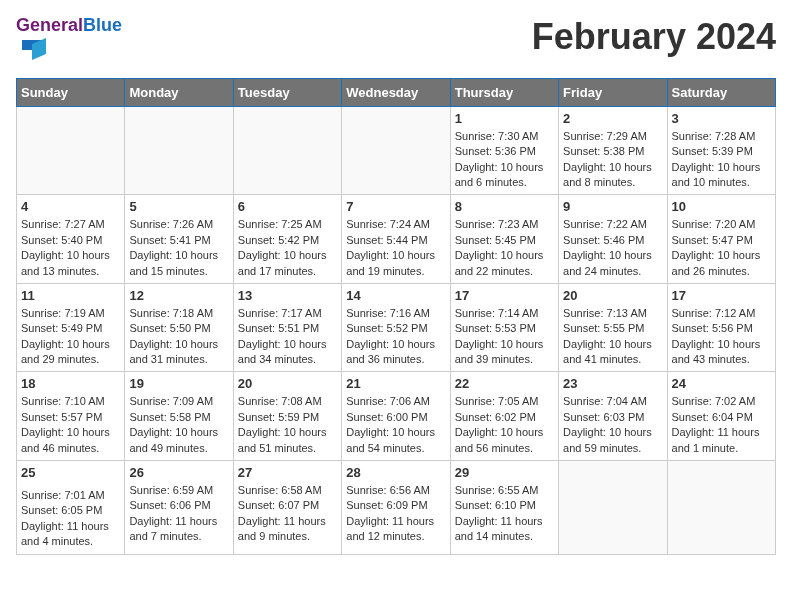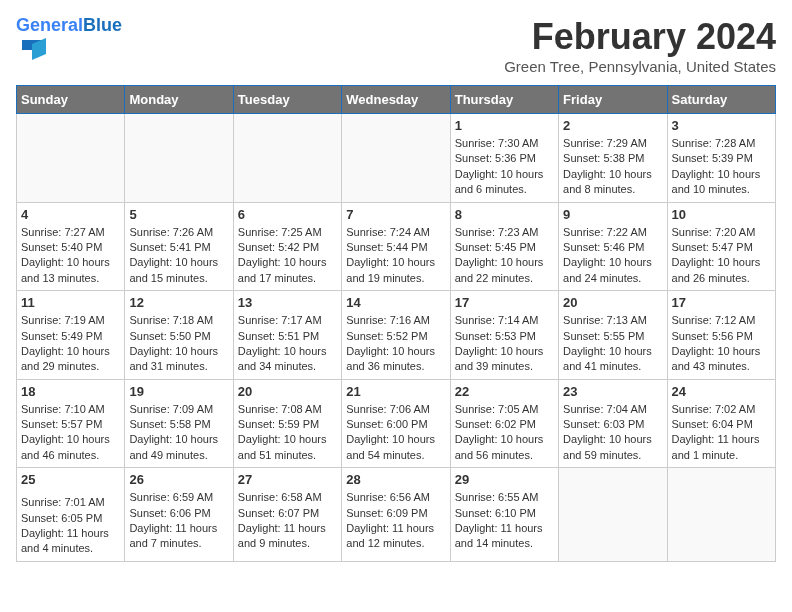--- a/index.html
+++ b/index.html
@@ -18,21 +18,21 @@
     }
     .logo {
       display: flex;
       align-items: center;
     }
     .logo-text {
       font-size: 18px;
       font-weight: bold;
       line-height: 1.1;
     }
-    .logo-general { color: #3b82f6; }
+    .logo-general { color: #701a75; }
     .logo-blue { color: #1a6fbd; }
     .logo-icon {
       width: 28px;
       height: 28px;
       margin-left: 2px;
     }
     .title-block {
       text-align: right;
     }
     .month-title {
@@ -95,21 +95,20 @@
       </div>
       
       <svg class="logo-icon" viewBox="0 0 28 28">
         <polygon points="4,4 24,4 24,14 4,14" fill="#1a6fbd"></polygon>
         <polygon points="14,8 28,2 28,18 14,24" fill="#2a9fd4"></polygon>
       </svg>
     </div>
   </div>
   <div class="title-block">
     <div class="month-title">February 2024</div>
-    <div class="location">Green Tree, Pennsylvania, United States</div>
   </div>
 </div>
 
 <table class="calendar">
   <thead>
     <tr>
     <th>Sunday</th>
         <th>Monday</th>
         <th>Tuesday</th>
         <th>Wednesday</th>

